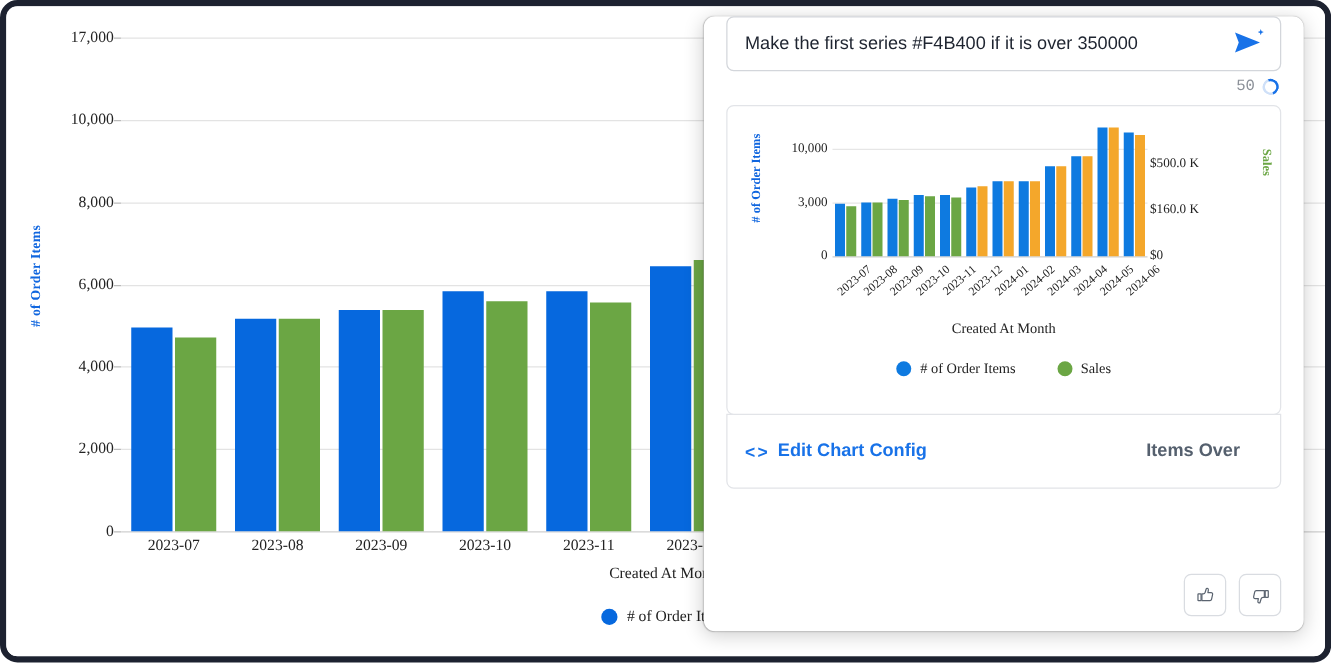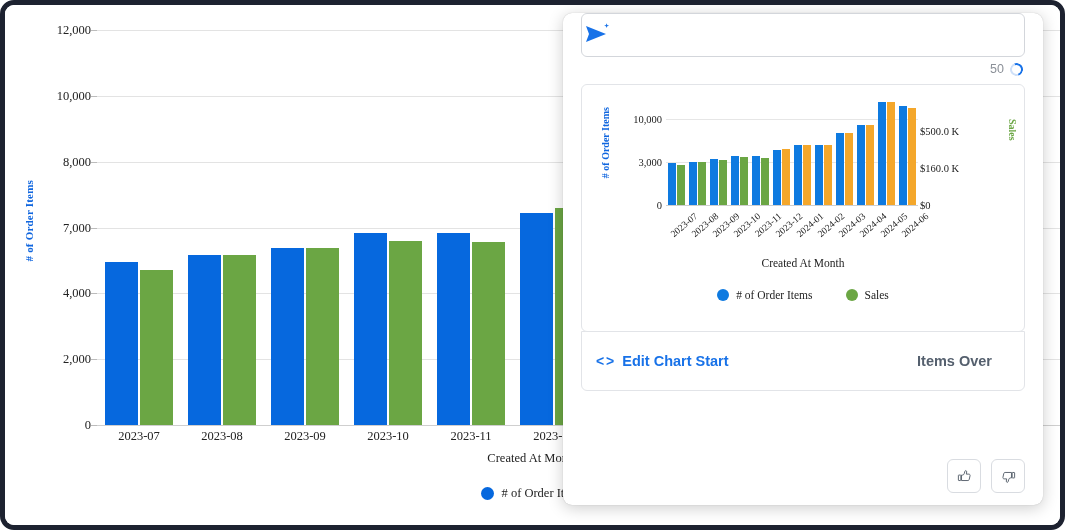--- a/index.html
+++ b/index.html
@@ -167,20 +167,21 @@
     margin-right: 10px;
     flex: 0 0 auto;
     cursor: pointer;
   }
   .ap-counter {
     margin: 5px 20px 0 0;
     display: flex; align-items: center; justify-content: flex-end;
     gap: 6px;
     font-size: 12.5px;
     color: #8b9098;
+    font-family: Liberation Mono, monospace;
   }
   .spinner {
     width: 13px; height: 13px;
     border-radius: 50%;
     border: 2.2px solid #cfe0f8;
     border-top-color: #1872e8;
     border-right-color: #1872e8;
     transform: rotate(25deg);
   }
   .ap-preview {
@@ -328,27 +329,27 @@
 
   <div id="main-chart">
     <div class="mc-ylabel"># of Order Items</div>
     <div id="mc-yticks">
         <div class="mc-ytick" style="position: absolute; left: 26px; width: 60px; text-align: right; top: 420px;">0</div>
         <div class="mc-tickmark" style="top: 420px;"></div>
         <div class="mc-ytick" style="position: absolute; left: 26px; width: 60px; text-align: right; top: 354.167px;">2,000</div>
         <div class="mc-tickmark" style="top: 354.167px;"></div>
         <div class="mc-ytick" style="position: absolute; left: 26px; width: 60px; text-align: right; top: 288.333px;">4,000</div>
         <div class="mc-tickmark" style="top: 288.333px;"></div>
-        <div class="mc-ytick" style="position: absolute; left: 26px; width: 60px; text-align: right; top: 222.5px;">7,000</div>
+        <div class="mc-ytick" style="position: absolute; left: 26px; width: 60px; text-align: right; top: 222.5px;">6,000</div>
         <div class="mc-tickmark" style="top: 222.5px;"></div>
         <div class="mc-ytick" style="position: absolute; left: 26px; width: 60px; text-align: right; top: 156.667px;">8,000</div>
         <div class="mc-tickmark" style="top: 156.667px;"></div>
         <div class="mc-ytick" style="position: absolute; left: 26px; width: 60px; text-align: right; top: 90.8333px;">10,000</div>
         <div class="mc-tickmark" style="top: 90.8333px;"></div>
-        <div class="mc-ytick" style="position: absolute; left: 26px; width: 60px; text-align: right; top: 25px;">12,000</div>
+        <div class="mc-ytick" style="position: absolute; left: 26px; width: 60px; text-align: right; top: 25px;">17,000</div>
         <div class="mc-tickmark" style="top: 25px;"></div>
       </div>
     <div id="mc-grids">
         <div class="mc-axis-base" style="top: 420px;"></div>
         <div class="mc-grid" style="top: 354.167px;"></div>
         <div class="mc-grid" style="top: 288.333px;"></div>
         <div class="mc-grid" style="top: 222.5px;"></div>
         <div class="mc-grid" style="top: 156.667px;"></div>
         <div class="mc-grid" style="top: 90.8333px;"></div>
         <div class="mc-grid" style="top: 25px;"></div>
@@ -395,20 +396,21 @@
     <div class="mc-legend">
       <span class="dot"></span>
       <span class="ltext"># of Order Items</span>
     </div>
   </div>
 
   <div id="assistant">
 
 
     <div class="ap-inputwrap">
+      <input class="ap-input" type="text" value="Make the first series #F4B400 if it is over 350000" style="">
       <span class="send-icon">
         <svg viewBox="0 0 30 26" width="30" height="26">
           <path d="M4 4 L24 12 L4 20 L7 12 Z" fill="#1872e8"></path>
           <path d="M24.6 1.2 l.65 1.8 1.8 .65 -1.8 .65 -.65 1.8 -.65 -1.8 -1.8 -.65 1.8 -.65 Z" fill="#1872e8"></path>
         </svg>
       </span>
     </div>
 
     <div class="ap-counter">
       <span>50</span>
@@ -506,21 +508,21 @@
         <span class="grp">
           <span class="dot green"></span>
           <span class="ltxt">Sales</span>
         </span>
       </div>
     </div>
 
     <div class="ap-actions">
       <span class="edit-config">
         <span class="code-icon">&lt; &gt;</span>
-        <span>Edit Chart Start</span>
+        <span>Edit Chart Config</span>
       </span>
       <span class="spacer"></span>
       <span class="start-over">Items Over</span>
     </div>
 
     <div class="ap-feedback">
       <span class="fb-btn">
         <svg viewBox="0 0 20 20" width="17" height="17">
           <path d="M6.5 8.3 h1.2 c.9 0 1.6-.6 1.9-1.5 l.9-3.0 c.15-.5 .6-.8 1.1-.7 .7 .15 1.1 .8 1.0 1.5 l-.45 2.6 h3.0 c.9 0 1.6 .85 1.4 1.75 l-1.0 4.6 c-.15 .7 -.8 1.2 -1.5 1.2 H6.5 Z" fill="none" stroke="#5b6470" stroke-width="1.15" stroke-linejoin="round"></path>
           <rect x="2.8" y="8.3" width="2.9" height="6.45" rx=".5" fill="none" stroke="#5b6470" stroke-width="1.15"></rect>

